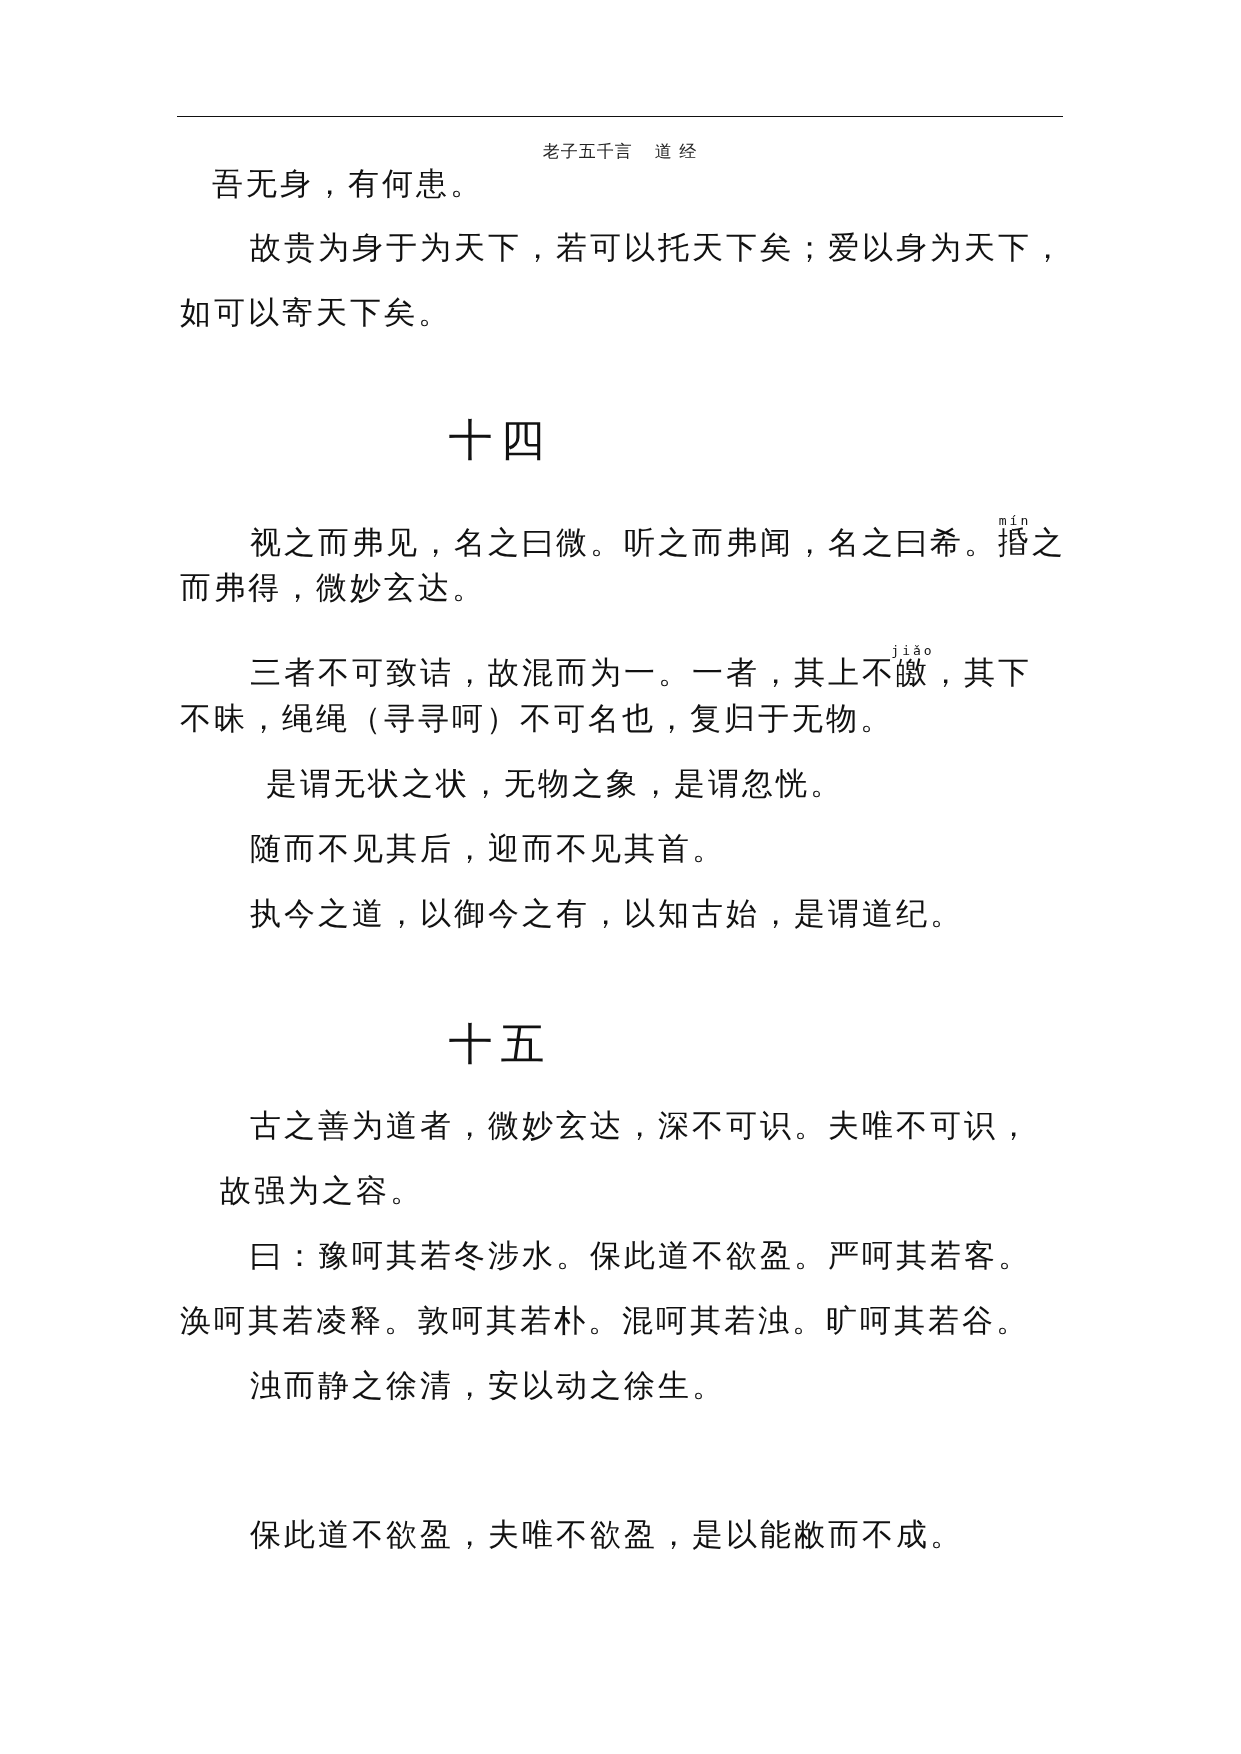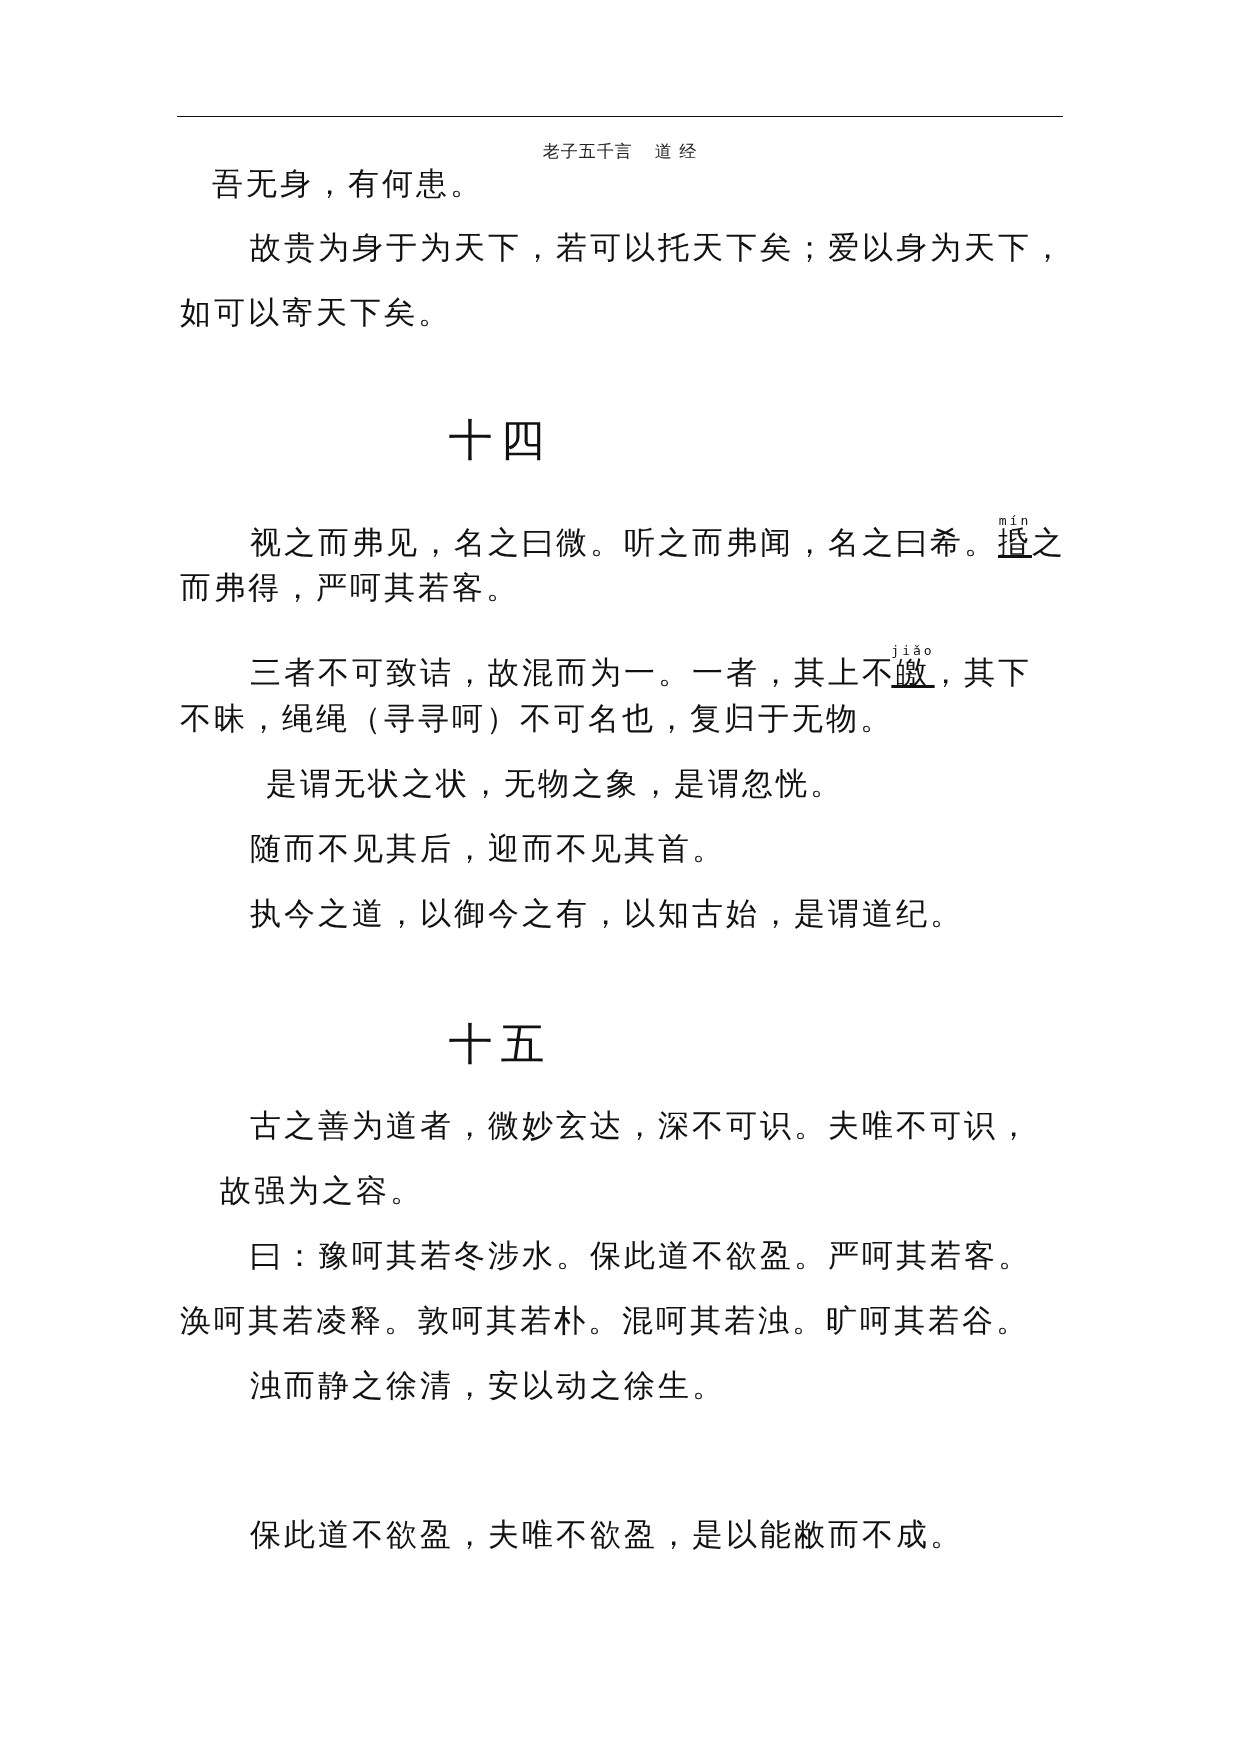--- a/index.html
+++ b/index.html
@@ -5,41 +5,41 @@
   html, body { margin:0; padding:0; background:#ffffff; }
   body { width:1241px; height:1754px; position:relative; overflow:hidden;
          font-family:"DejaVu Serif","Liberation Serif",serif; color:#111; }
   .running-head { position:absolute; left:177px; width:886px; top:96px; text-align:center;
          font-size:17px; letter-spacing:1px; color:#222;margin-top:44px; }
   .running-head .sep { display:inline-block; width:22px; }
   .rule { position:absolute; left:177px; width:886px; top:116px; height:0; border-top:1.6px solid #111; }
   .line { position:absolute; left:180px; font-size:31px; letter-spacing:3px; white-space:nowrap; line-height:1; }
   .indent { left:250px; }
   .heading { position:absolute; left:0; width:1001px; text-align:center; font-size:44px; letter-spacing:8px; line-height:1; }
-  ruby { ruby-position:over;text-decoration:underline; }
+  ruby { ruby-position:over; }
   rt { font-size:13px; letter-spacing:3px; font-family:"DejaVu Sans Mono","Liberation Mono",monospace; }
 </style>
 </head>
 <body>
 
 <div class="running-head">
   <span>老子五千言</span><span class="sep"></span><span>道 经</span>
 </div>
 <div class="rule"></div>
 
 <div class="line" style="top:168px;margin-left:32px;">吾无身，有何患。</div>
 <div class="line indent" style="top:232px;">故贵为身于为天下，若可以托天下矣；爱以身为天下，</div>
 <div class="line" style="top:297px;">如可以寄天下矣。</div>
 
 <div class="heading" style="top:418px;">十四</div>
 
 <div class="line indent" style="top:515px;">
   <span>视之而弗见，名之曰微。听之而弗闻，名之曰希。</span><ruby><span>捪</span><rt>mín</rt></ruby><span>之</span>
 </div>
-<div class="line" style="top:572px;">而弗得，严呵其若客。</div>
+<div class="line" style="top:572px;">而弗得，微妙玄达。</div>
 
 <div class="line indent" style="top:645px;">
   <span>三者不可致诘，故混而为一。一者，其上不</span><ruby><span>皦</span><rt>jiǎo</rt></ruby><span>，其下</span>
 </div>
 <div class="line" style="top:703px;">不昧，绳绳（寻寻呵）不可名也，复归于无物。</div>
 <div class="line indent" style="top:768px;margin-left:16px;">是谓无状之状，无物之象，是谓忽恍。</div>
 <div class="line indent" style="top:833px;">随而不见其后，迎而不见其首。</div>
 <div class="line indent" style="top:898px;">执今之道，以御今之有，以知古始，是谓道纪。</div>
 
 <div class="heading" style="top:1022px;">十五</div>

